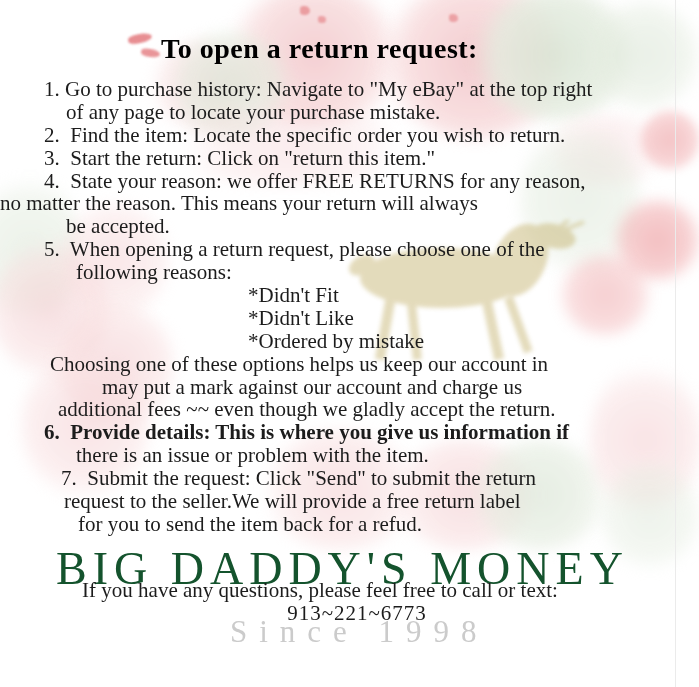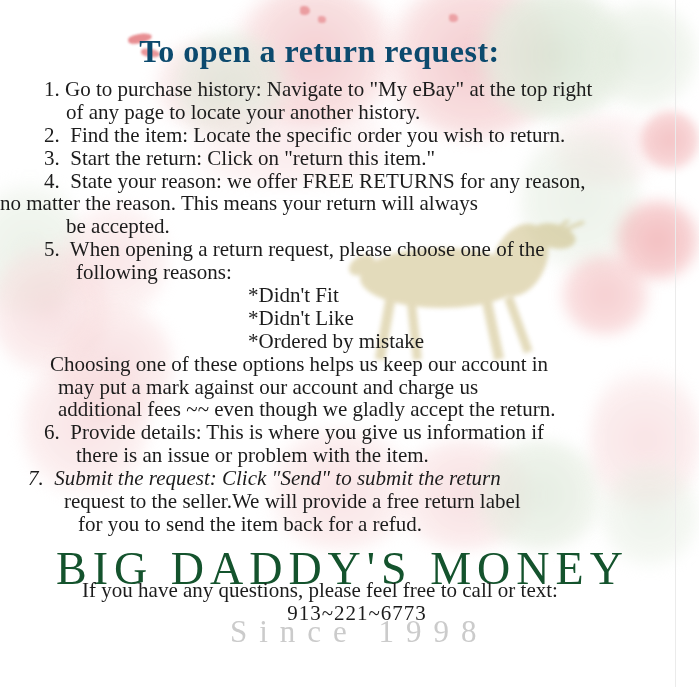--- a/index.html
+++ b/index.html
@@ -28,21 +28,21 @@
   }
   .wm-since{
     left:230px;top:614px;
     font-size:31px;letter-spacing:12px;color:#cbcbcb;
   }
   
   .textlayer{position:absolute;inset:0;z-index:3;}
   .title{
     position:absolute;top:33px;left:0;right:60px;
     text-align:center;
-    font-size:32px;font-weight:bold;color:#0c4a6e;
+    font-size:28px;font-weight:bold;color:#000000;
     letter-spacing:.5px;
   }
   .instructions{position:absolute;top:78px;left:0;right:0;}
   .line{
     height:22.9px;line-height:22.9px;
     font-size:21px;white-space:pre;
   }
   .footer-question{
     position:absolute;top:578px;left:0;width:640px;
     text-align:center;font-size:21px;white-space:pre;
@@ -104,37 +104,37 @@
     <div class="edge-line"></div>
   </div>
 
   <div class="wm wm-brand">BIG DADDY'S MONEY</div>
   <div class="wm wm-since">Since 1998</div>
 
   <div class="textlayer">
     <div class="title">To open a return request:</div>
     <div class="instructions">
         <div class="line" style="padding-left: 44px;">1. Go to purchase history: Navigate to "My eBay" at the top right</div>
-        <div class="line" style="padding-left: 66px;">of any page to locate your another history.</div>
+        <div class="line" style="padding-left: 66px;">of any page to locate your purchase mistake.</div>
         <div class="line" style="padding-left: 44px;">2.  Find the item: Locate the specific order you wish to return.</div>
         <div class="line" style="padding-left: 44px;">3.  Start the return: Click on "return this item."</div>
         <div class="line" style="padding-left: 44px;">4.  State your reason: we offer FREE RETURNS for any reason,</div>
         <div class="line" style="">no matter the reason. This means your return will always</div>
         <div class="line" style="padding-left: 66px;">be accepted.</div>
         <div class="line" style="padding-left: 44px;">5.  When opening a return request, please choose one of the</div>
         <div class="line" style="padding-left: 76px;">following reasons:</div>
         <div class="line" style="padding-left: 248px;">*Didn't Fit</div>
         <div class="line" style="padding-left: 248px;">*Didn't Like</div>
         <div class="line" style="padding-left: 248px;">*Ordered by mistake</div>
         <div class="line" style="padding-left: 50px;">Choosing one of these options helps us keep our account in</div>
-        <div class="line" style="padding-left: 58px;">may put a mark against our account and charge us</div>
+        <div class="line" style="padding-left: 58px; margin-left: 44px;">may put a mark against our account and charge us</div>
         <div class="line" style="padding-left: 58px;">additional fees ~~ even though we gladly accept the return.</div>
-        <div class="line" style="padding-left: 44px;">6.  Provide details: This is where you give us information if</div>
+        <div class="line" style="padding-left: 44px; font-weight: bold;">6.  Provide details: This is where you give us information if</div>
         <div class="line" style="padding-left: 76px;">there is an issue or problem with the item.</div>
-        <div class="line" style="padding-left: 28px; font-style: italic;">7.  Submit the request: Click "Send" to submit the return</div>
+        <div class="line" style="padding-left: 61px;">7.  Submit the request: Click "Send" to submit the return</div>
         <div class="line" style="padding-left: 64px;">request to the seller.We will provide a free return label</div>
         <div class="line" style="padding-left: 78px;">for you to send the item back for a refud.</div>
       </div>
     <div class="footer-question">If you have any questions, please feel free to call or text:</div>
     <div class="footer-phone">913~221~6773</div>
   </div>
 
 </div>
 
 </body></html>

